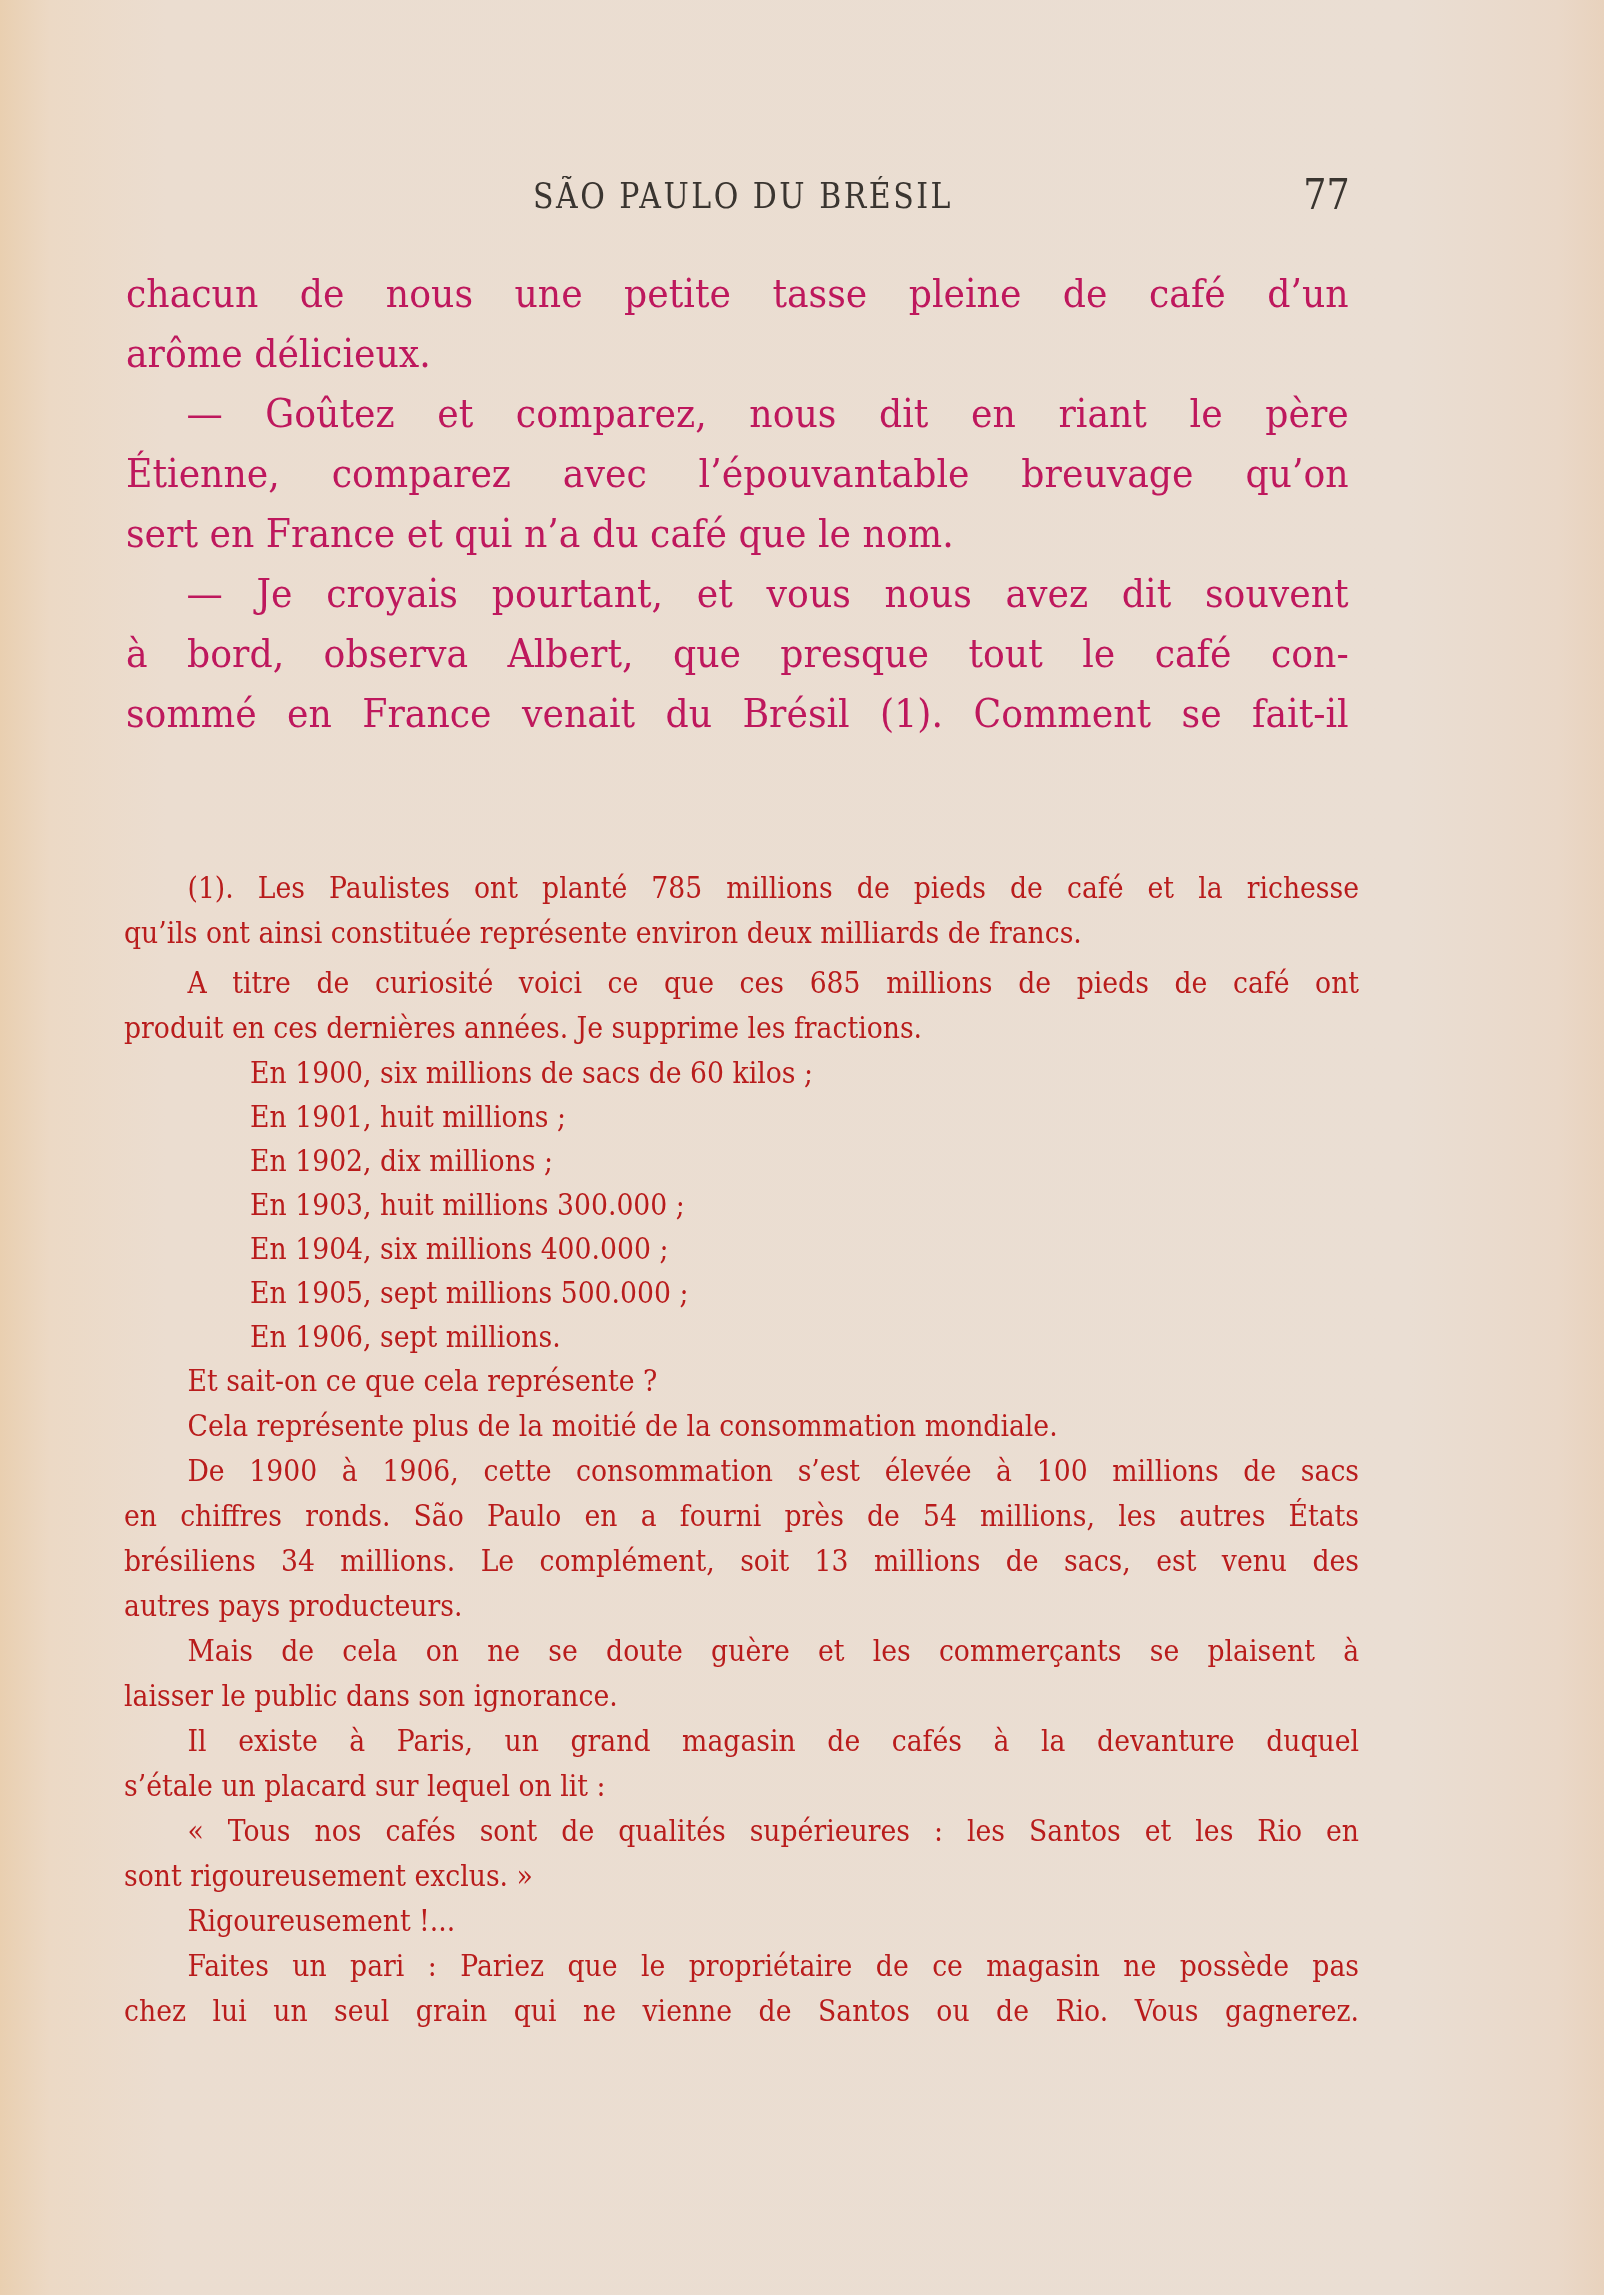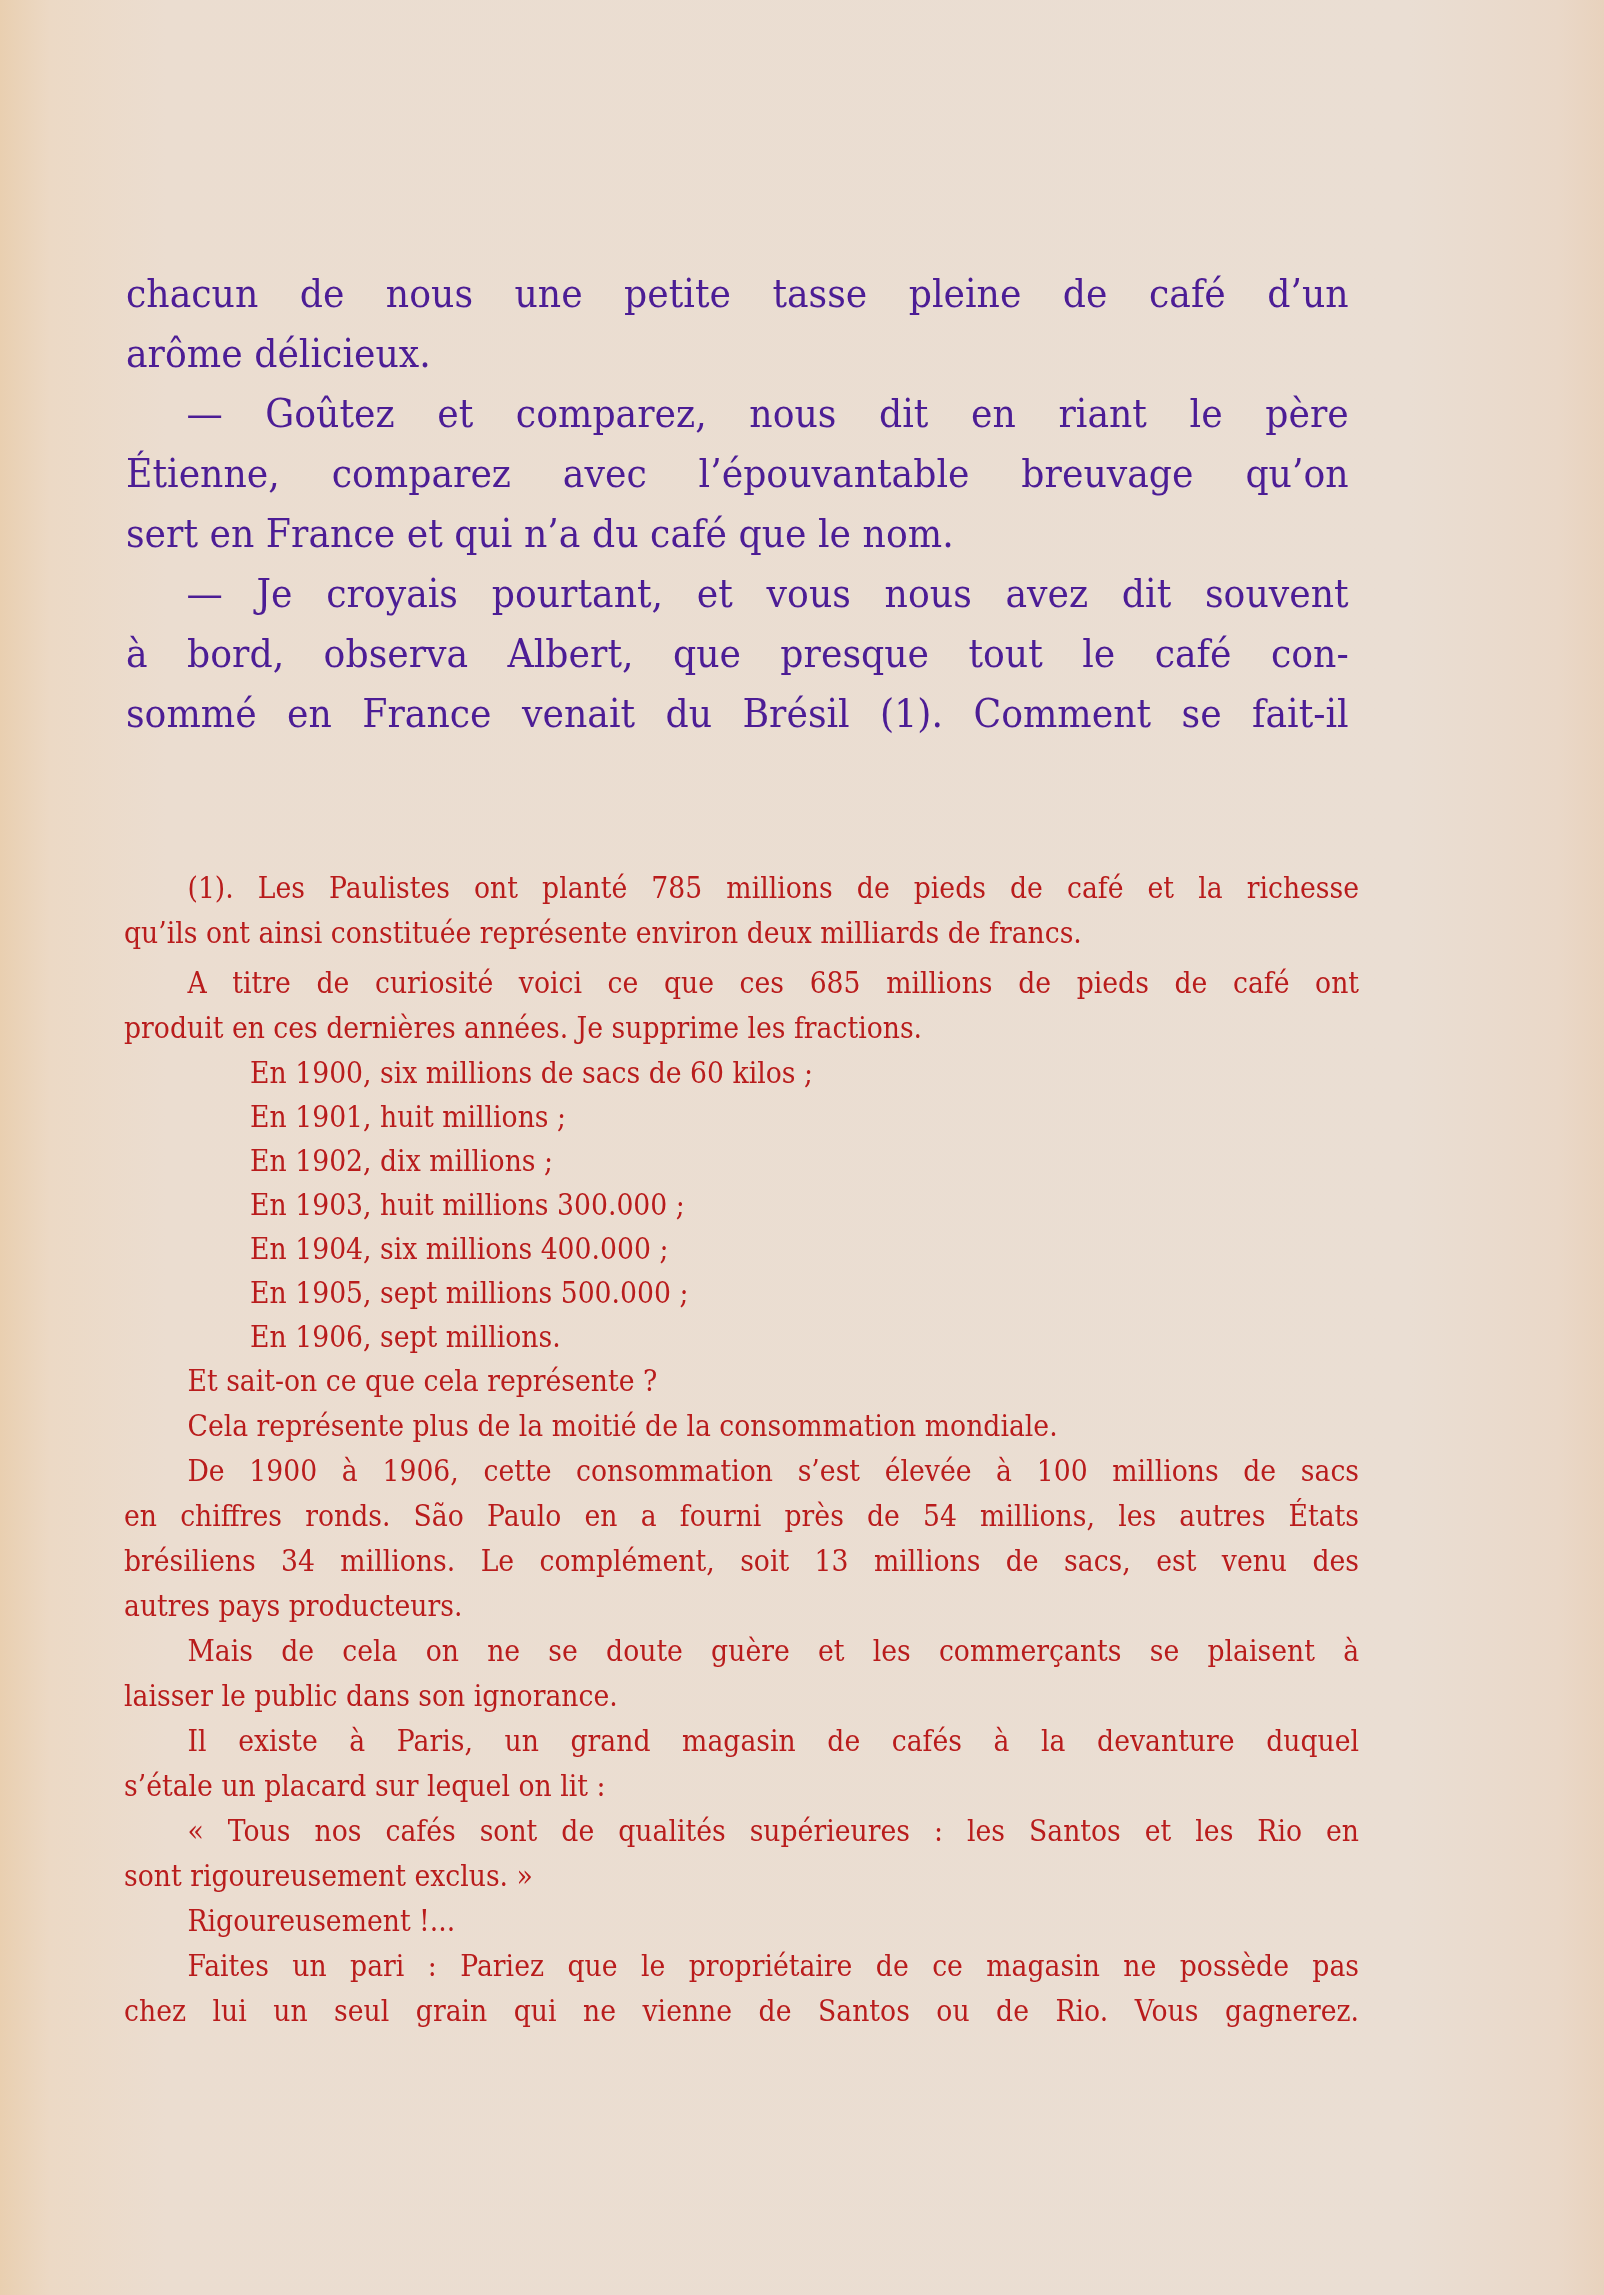--- a/index.html
+++ b/index.html
@@ -47,21 +47,21 @@
       transform: scaleX(0.85);
       transform-origin: right top;
     }
     .body-text {
       position: absolute;
       left: 126px;
       top: 264px;
       width: 1223px;
       font-size: 39px;
       line-height: 60px;
-      color: #4c1d95;
+      color: #be185d;
     }
     .line {
       display: block;
       white-space: nowrap;
       text-align: justify;
       text-align-last: justify;
       height: 60px;
       transform: scaleX(0.93);
       transform-origin: left center;
       width: 107.5%;
@@ -95,20 +95,24 @@
     .nline.last { text-align-last: left; }
     .nline.indent { padding-left: 69px; box-sizing: border-box; }
     .nline.list { padding-left: 137px; box-sizing: border-box; text-align-last: left; height: 44px; }
     .gap-small { height: 5px; }
   </style>
 </head>
 <body>
 
 <div class="page">
 
+  <div class="running-head">
+    <span class="running-title">SÃO PAULO DU BRÉSIL</span>
+    <span class="page-number">77</span>
+  </div>
 
   <div class="body-text">
     <span class="line">chacun de nous une petite tasse pleine de café d’un</span>
     <span class="line last">arôme délicieux.</span>
     <span class="line indent">— Goûtez et comparez, nous dit en riant le père</span>
     <span class="line">Étienne, comparez avec l’épouvantable breuvage qu’on</span>
     <span class="line last">sert en France et qui n’a du café que le nom.</span>
     <span class="line indent">— Je croyais pourtant, et vous nous avez dit souvent</span>
     <span class="line">à bord, observa Albert, que presque tout le café con-</span>
     <span class="line">sommé en France venait du Brésil (1). Comment se fait-il</span>

